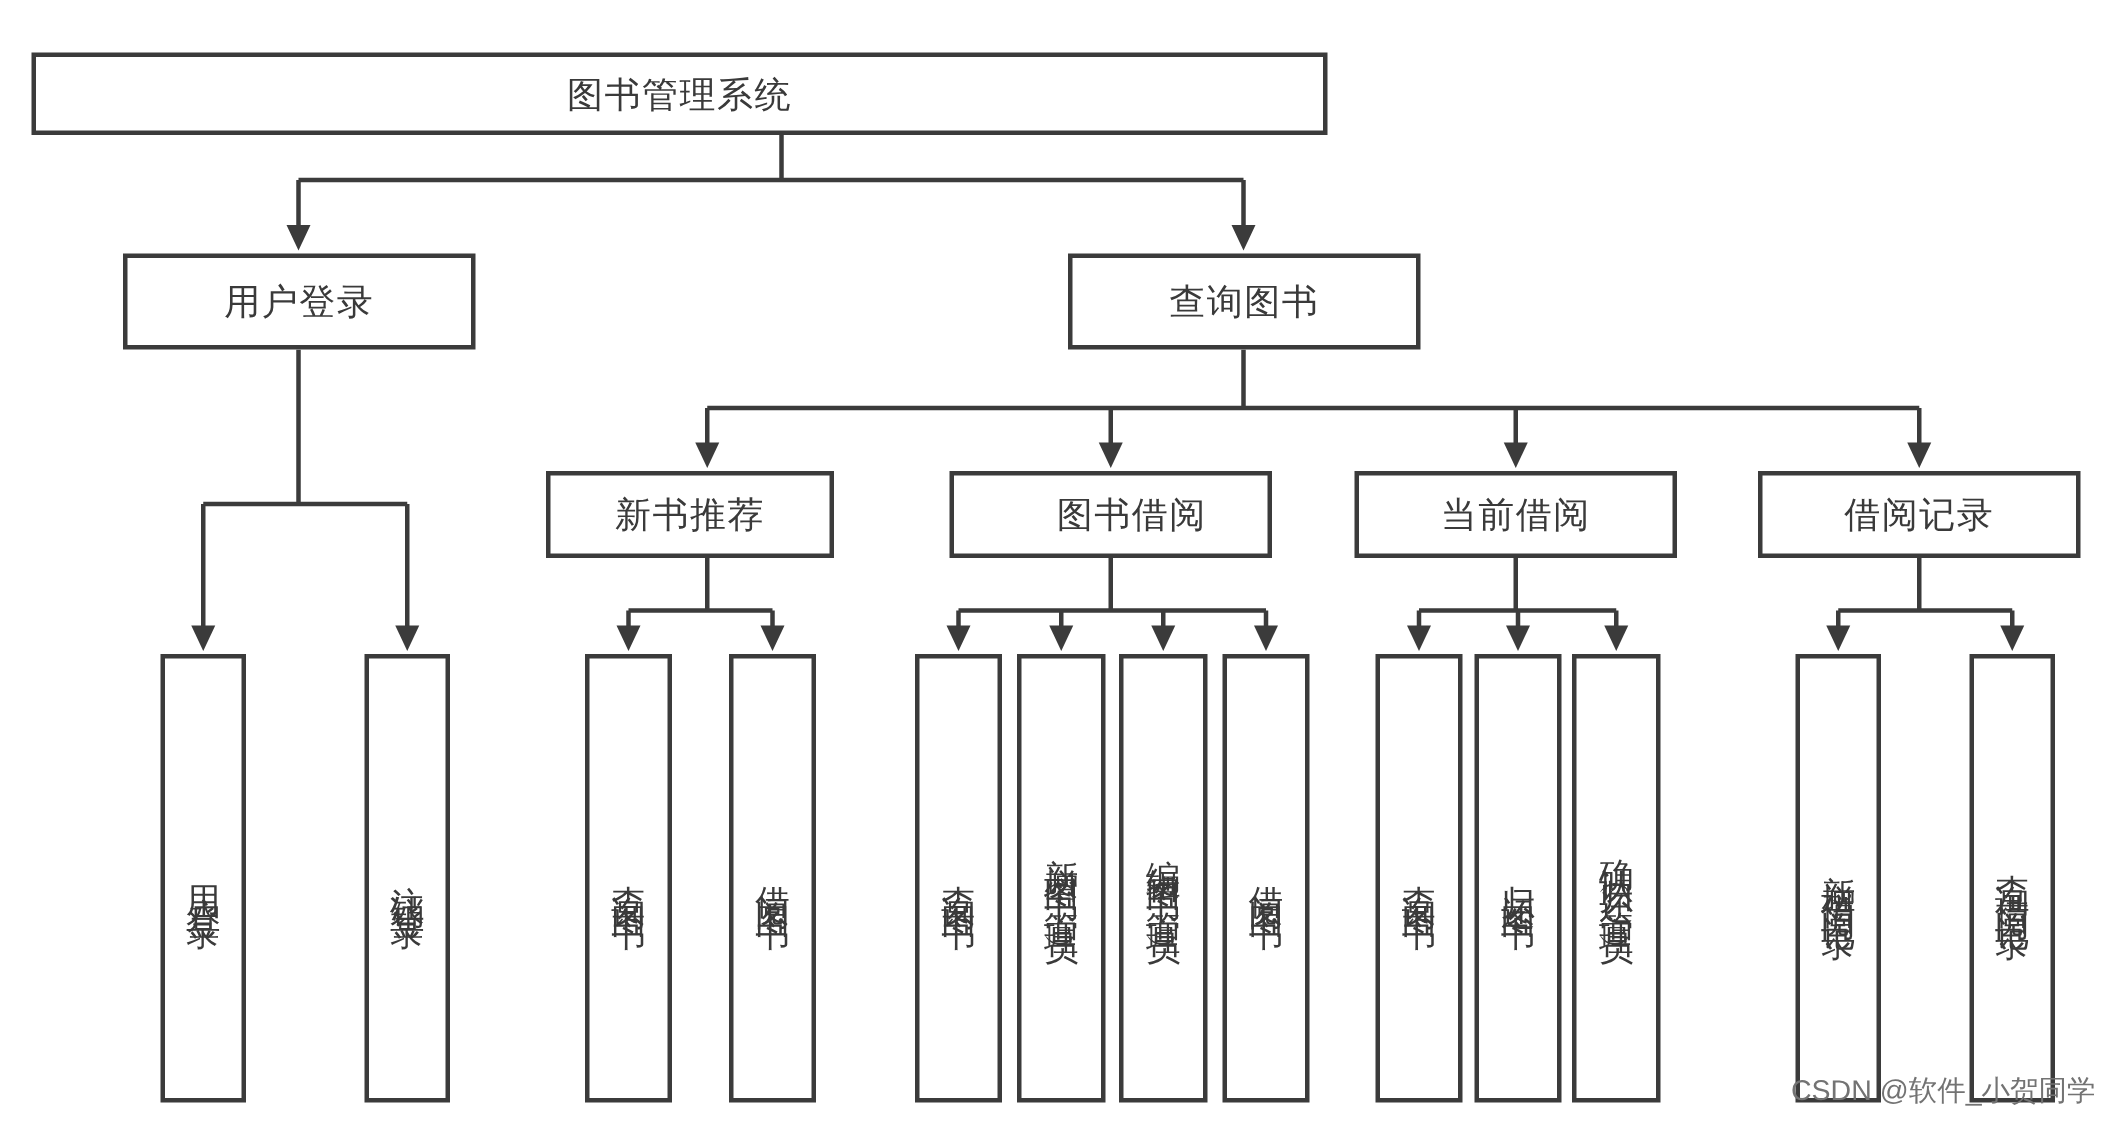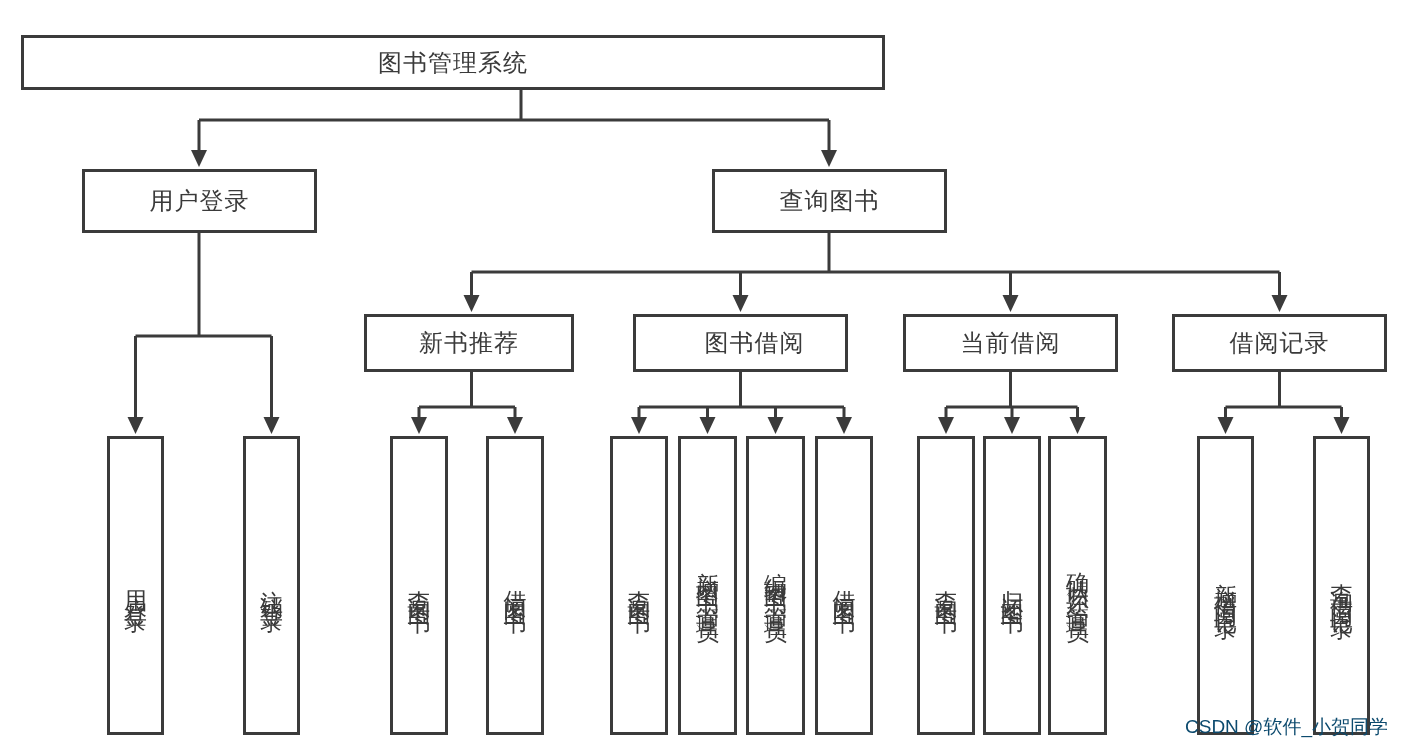--- a/index.html
+++ b/index.html
@@ -41,28 +41,29 @@
     letter-spacing: 7px;
     line-height: 1;
     color: #3a3a3a;
   }
   .watermark {
     position: absolute;
     left: 1185px;
     top: 714px;
     width: 212px;
     font-size: 19px;
-    color: #0c4a6e;
+    color: #737373;
+    text-align: right;
     white-space: nowrap;
   }
   
   #n-root   { left: 21px;   top: 13px;  width: 864px; height: 55px; margin-top: 22px; }
   #n-login  { left: 82px;   top: 169px; width: 235px;  height: 64px; }
   #n-mgmt   { left: 712px;  top: 169px; width: 235px;  height: 64px; }
-  #n-rec    { left: 364px;  top: 314px; width: 210px;  height: 58px; }
+  #n-rec    { left: 364px;  top: 314px; width: 192px;  height: 58px; }
   #n-borrow { left: 633px;  top: 314px; width: 215px;  height: 58px; padding-left: 28px; }
   #n-cur    { left: 903px;  top: 314px; width: 215px;  height: 58px; }
   #n-recd   { left: 1172px; top: 314px; width: 215px;  height: 58px; }
   .leaf { top: 436px; height: 299px; }
   #l-login1 { left: 107px;  width: 57px; }
   #l-login2 { left: 243px;  width: 57px; }
   #l-rec1   { left: 390px;  width: 58px; }
   #l-rec2   { left: 486px;  width: 58px; }
   #l-bb1    { left: 610px;  width: 58px; }
   #l-bb2    { left: 678px;  width: 59px; }

